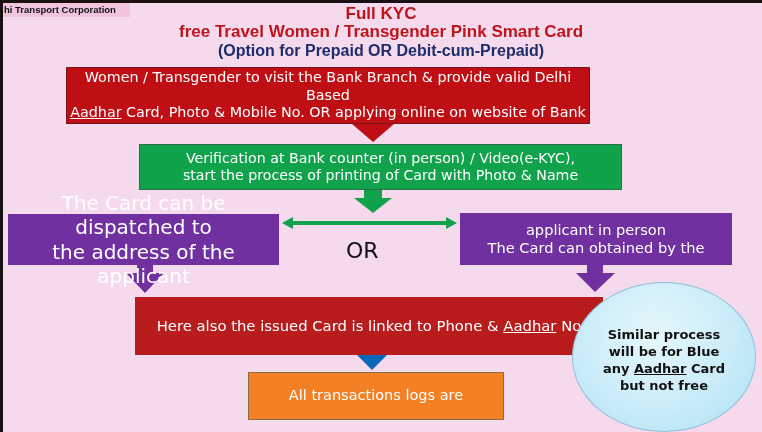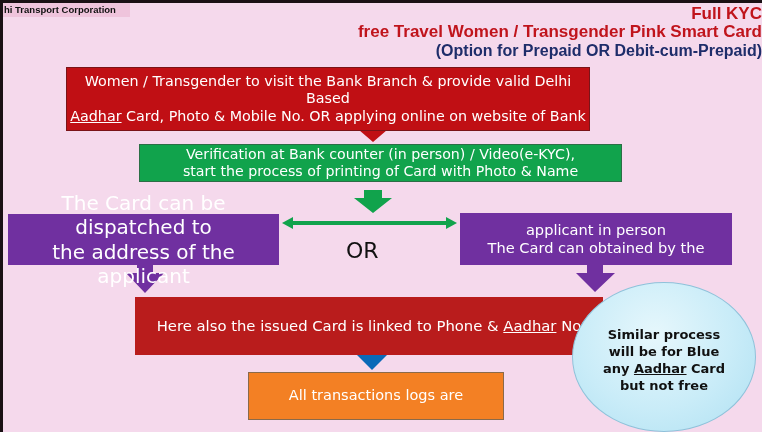--- a/index.html
+++ b/index.html
@@ -17,34 +17,34 @@
     }
     .corner-label {
       position: absolute; left: 3px; top: 3px;
       background: #efc4dc;
       font-family: "Liberation Sans", sans-serif;
       font-size: 9.5px; font-weight: bold; color: #111;
       padding: 1px 14px 10px 1px;
       height: 14px; line-height: 12px;
     }
     .title {
-      position: absolute; left: 0; width: 762px; text-align: right;
+      position: absolute; left: 0; width: 762px; text-align: center;
       font-family: "Liberation Sans", sans-serif; font-weight: bold;
     }
     .t1 { top: 4px; font-size: 17px; color: #c0141c; }
     .t2 { top: 22px; font-size: 17px; color: #c0141c; }
     .t3 { top: 42px; font-size: 16px; color: #1e2d6a; }
     .box {
       position: absolute; display: flex; align-items: center; justify-content: center;
       text-align: center; color: #ffffff;
       font-family: "DejaVu Sans", sans-serif;
       line-height: 1.22;
     }
-    .red { left: 66px; top: 67px; width: 524px; height: 64px; background: #c00f14; border: 1px solid #7a1418; font-size: 14.3px; }
-    .green { left: 139px; top: 144px; width: 483px; height: 38px; background: #11a34c; border: 1px solid #2c6e46; font-size: 14.2px; }
+    .red { left: 66px; top: 67px; width: 524px; height: 57px; background: #c00f14; border: 1px solid #7a1418; font-size: 14.3px; }
+    .green { left: 139px; top: 144px; width: 483px; height: 46px; background: #11a34c; border: 1px solid #2c6e46; font-size: 14.2px; }
     .purple-l { left: 8px; top: 214px; width: 271px; height: 51px; background: #7030a0; font-size: 20px; }
     .purple-r { left: 460px; top: 213px; width: 272px; height: 52px; background: #7030a0; font-size: 14.6px; }
     .blue { left: 135px; top: 297px; width: 468px; height: 58px; background: #b91c1c; font-size: 14.8px; }
     .orange { left: 248px; top: 372px; width: 256px; height: 48px; background: #f38024; border: 1px solid #8a6a4a; font-size: 14.5px; }
     .u { text-decoration: underline; text-decoration-thickness: 1px; }
     .or-text {
       position: absolute; left: 346px; top: 238px;
       font-family: "DejaVu Sans", sans-serif; font-size: 22px; color: #111;
     }
     .oval {

